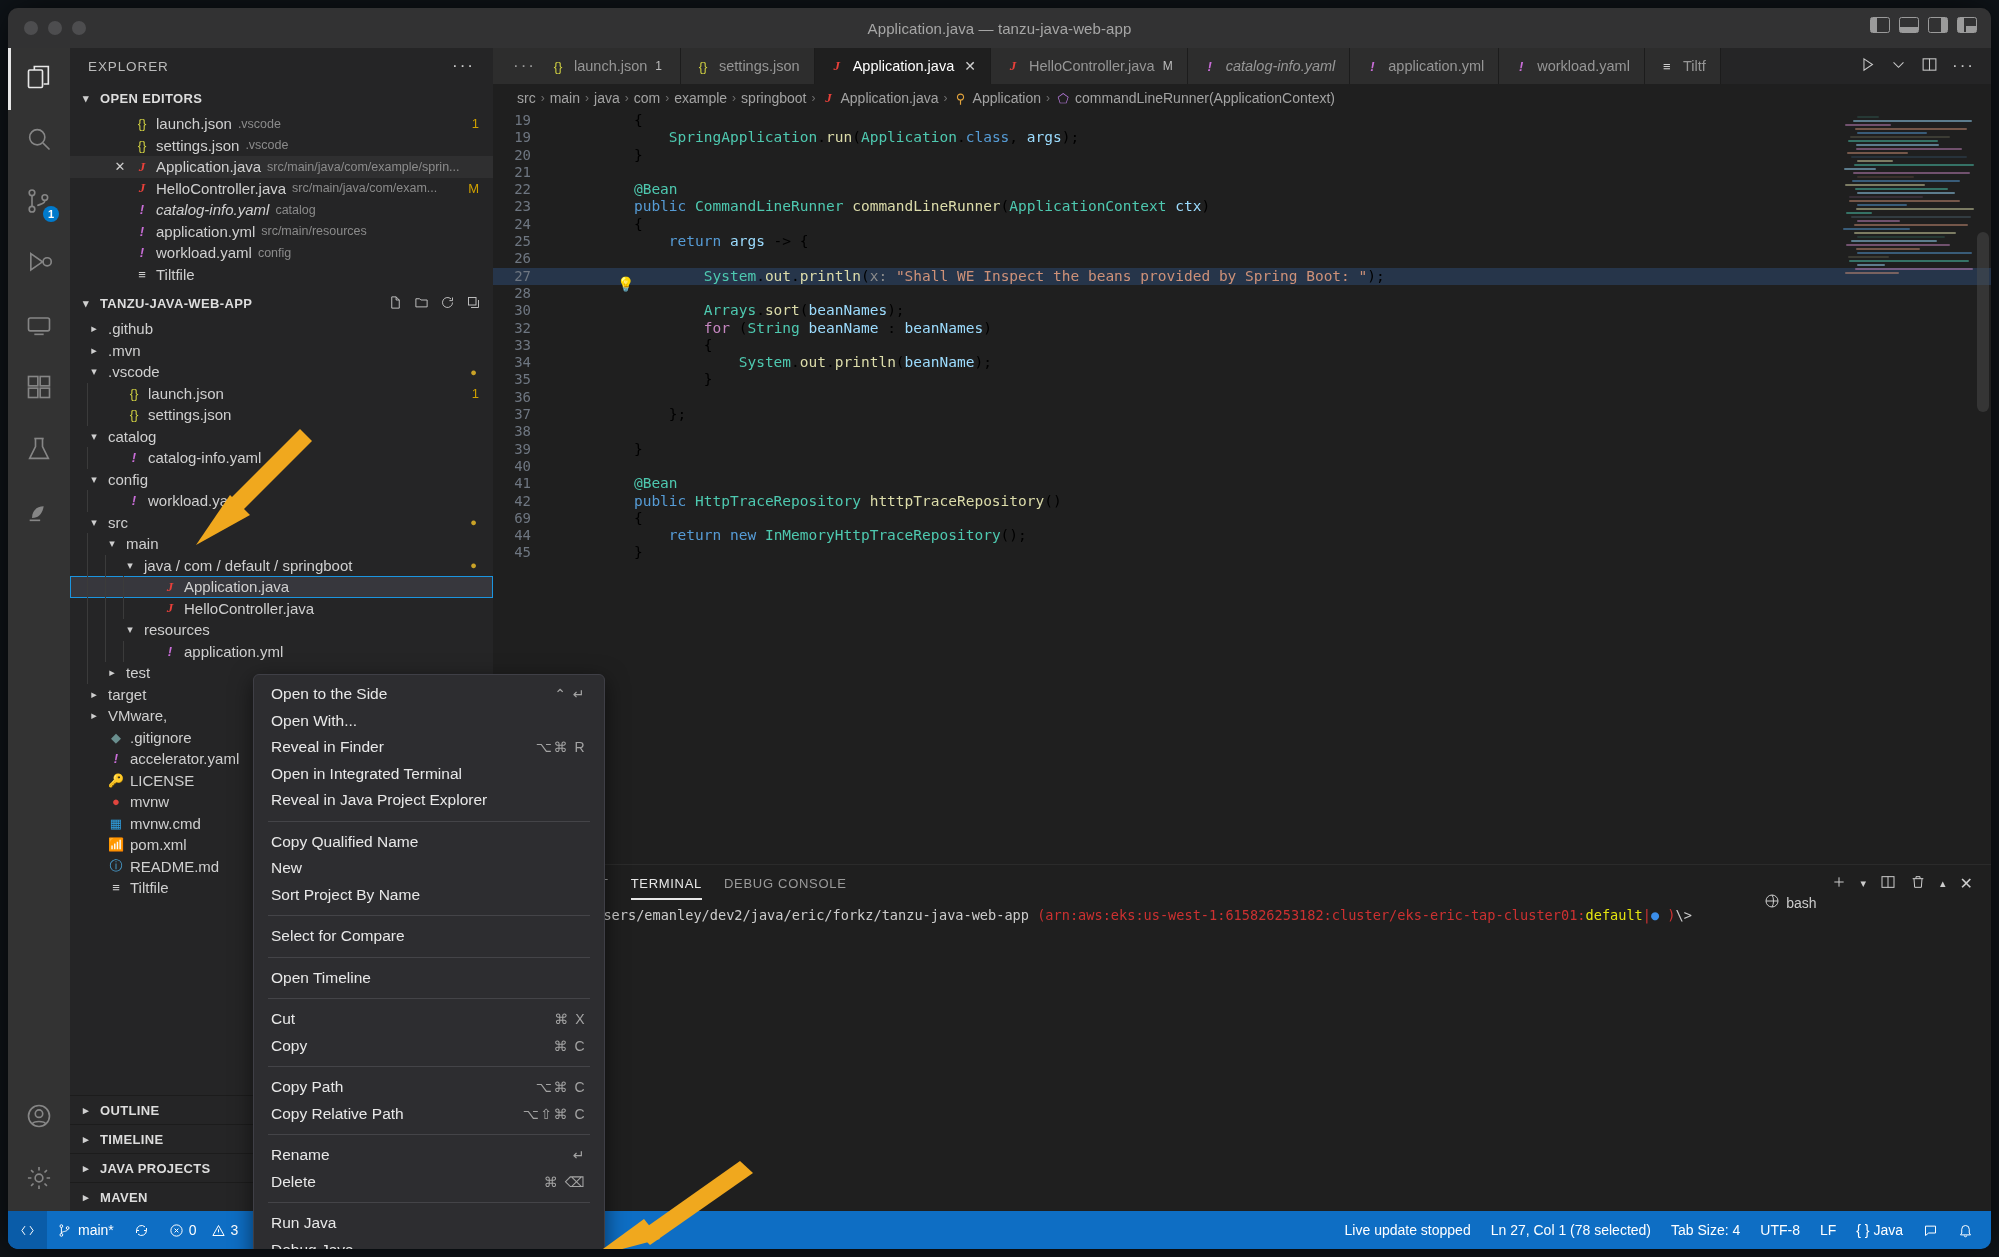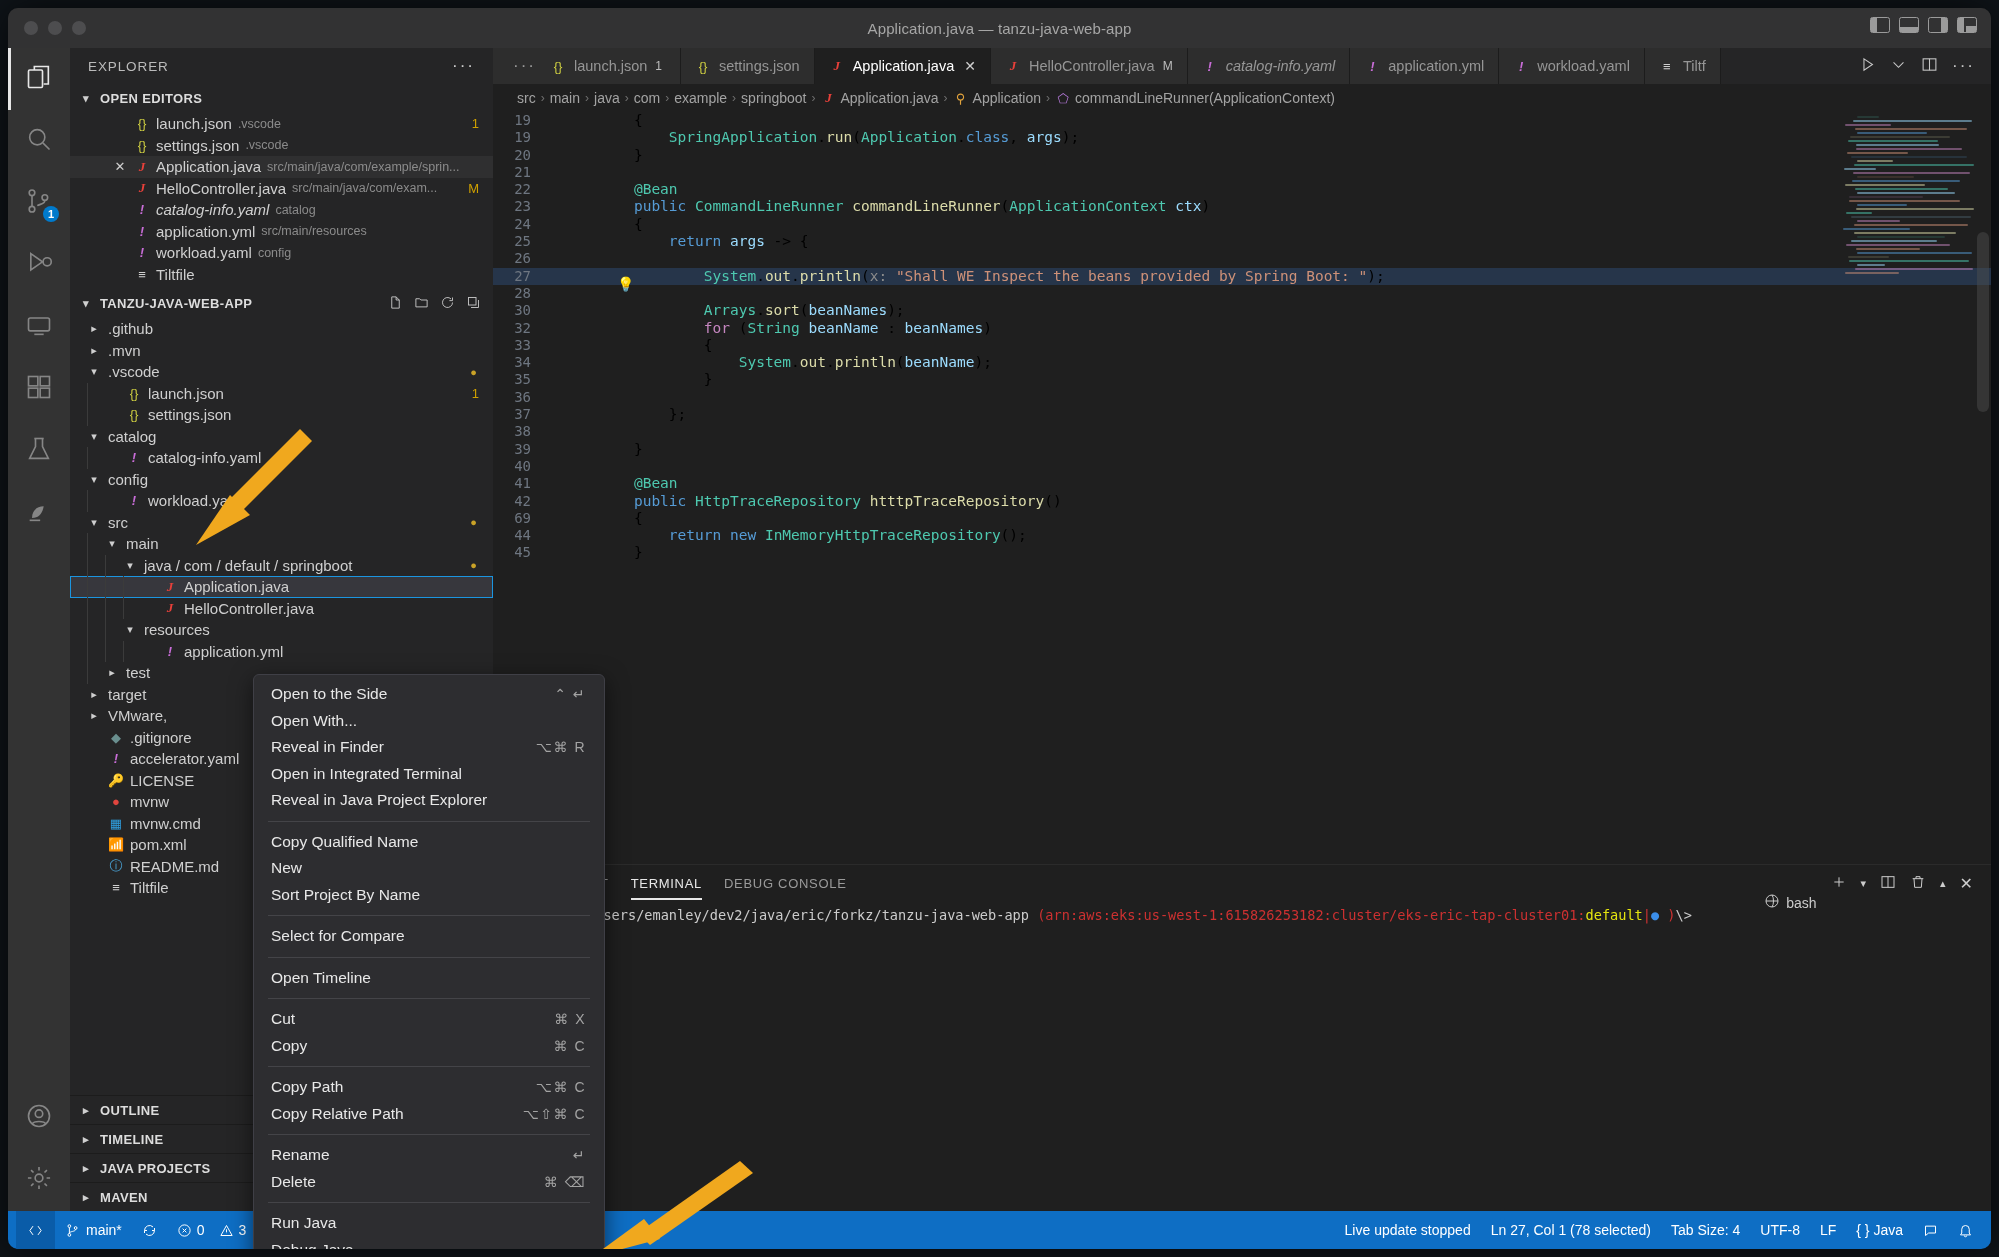--- a/index.html
+++ b/index.html
@@ -203,21 +203,21 @@
   .t-red { color:#cd3131; }
   .t-yellow { color:#e5e510; }
   .t-blue { color:#3b8eea; }
 
   
   .statusbar {
     position:absolute; left:0; right:0; bottom:0; height:38px;
     background:#0e6ec4; display:flex; align-items:center;
     font-size:14px; color:#ffffff;
   }
-  .sb-left { display:flex; align-items:flex-end;padding-left:8px; }
+  .sb-left { display:flex; align-items:flex-end; }
   .sb-item { display:flex; align-items:center; gap:6px; padding:0 10px; height:38px; }
   .sb-item.first { background:#0a5ca8; padding:0 12px; }
   .sb-right { margin-left:auto; display:flex; align-items:center; padding-right:8px; }
   .statusbar svg { width:15px; height:15px; stroke:currentColor; fill:none; stroke-width:1.6; }
 
   
   .ctxmenu {
     position:absolute; left:245px; top:666px; width:352px;
     background:#2d2d30; border:1px solid #3f3f46; border-radius:6px;
     box-shadow:0 6px 22px rgba(0,0,0,.55);

